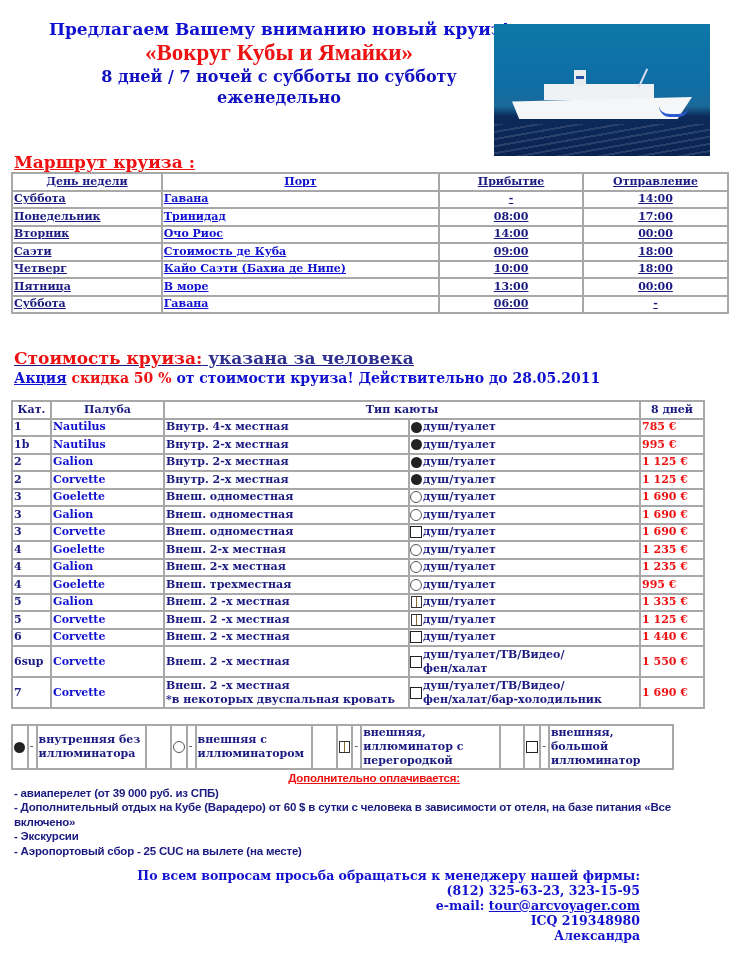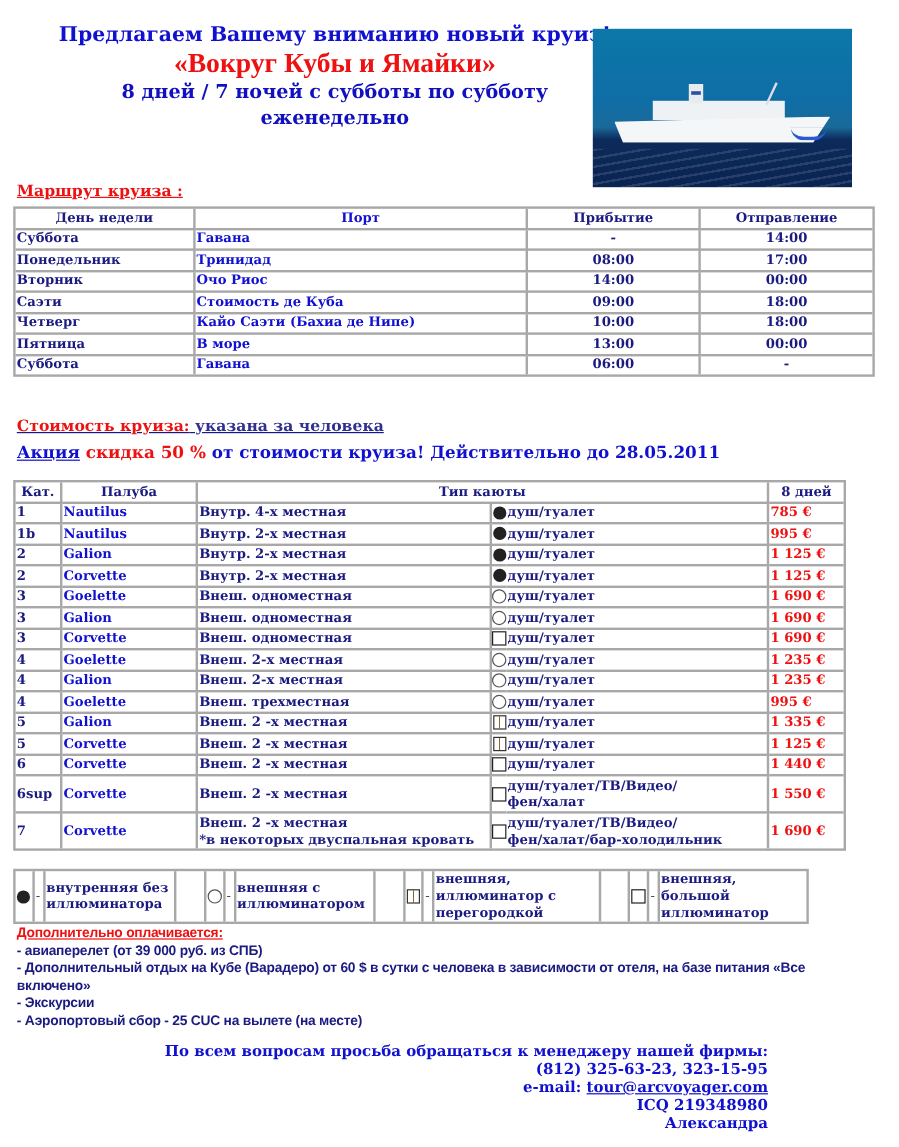--- a/index.html
+++ b/index.html
@@ -14,32 +14,32 @@
   .ship .hull { position: absolute; left: 18px; top: 73px; width: 180px; height: 22px; background: #f4f6f8;
                 clip-path: polygon(0 20%, 100% 0, 92% 100%, 4% 100%); }
   .ship .deck { position: absolute; left: 50px; top: 60px; width: 110px; height: 16px; background: #eef2f4; }
   .ship .funnel { position: absolute; left: 80px; top: 46px; width: 12px; height: 16px; background: #e9ecee; }
   .ship .funnel:after { content: ""; position: absolute; left: 2px; top: 6px; width: 8px; height: 3px; background: #2a50a8; }
   .ship .mast { position: absolute; left: 148px; top: 44px; width: 2px; height: 20px; background: #dde; transform: rotate(25deg); }
   .ship .logo { position: absolute; left: 165px; top: 82px; width: 30px; height: 8px; border-bottom: 3px solid #2a5ad0; border-radius: 0 0 20px 20px; }
   .ship .wave { position: absolute; left: 0; top: 100px; width: 216px; height: 32px;
                 background: repeating-linear-gradient(170deg, rgba(255,255,255,0.12) 0 2px, rgba(0,0,0,0) 2px 7px); }
 
-  .sec-title { position: absolute; font-weight: bold; font-size: 13px; text-decoration: underline; text-align: center; }
+  .sec-title { position: absolute; font-weight: bold; font-size: 17px; text-decoration: underline; text-align: center; }
   .route-title { left: 14px; top: 152px; color: #ee1111; }
 
   table.grid { border-collapse: separate; border-spacing: 0; position: absolute;
                border: 2px solid #a8a8a8; border-right-color: #a8a8a8; }
   table.grid td { border: 2px solid #a8a8a8; border-top: none; border-left: none; padding: 0 1px;
                   font-weight: bold; font-size: 11px; line-height: 14px; font-family: "DejaVu Serif", serif; }
   table.grid tr:last-child td { border-bottom: none; }
   table.grid td:last-child { border-right: none; }
 
   .route { left: 11px; top: 172px; width: 718px; }
-  .route td { height: 15.5px; }
+  .route td { height: 15.5px; text-decoration: underline; }
   .route .hd { color: #ee1111; text-align: center; }
   .route .day { color: #1a1a80; width: 150px; }
   .route .port { color: #1010d0; width: 288px; }
   .route .t { color: #1a1a80; text-align: center; width: 145px; }
 
   .price-title { left: 14px; top: 348px; }
   .price-title .r { color: #ee1111; }
   .price-title .b { color: #303090; }
   .promo { position: absolute; left: 14px; top: 370px; font-size: 14px; font-weight: bold; color: #1010d0; }
   .promo .akc { text-decoration: underline; }
@@ -64,21 +64,21 @@
 
   .legend { left: 11px; top: 724px; width: 663px; }
   .legend td { height: 30px; padding: 0 2px; vertical-align: middle; color: #1a1a80; font-size: 11px; line-height: 13px; }
   .legend .s { width: 12px; padding: 0 1px; text-align: center; }
   .legend .dash { width: 5px; padding: 0 1px; color: #444; font-weight: normal; }
   .legend .txt { }
   .legend .gap { width: 26px; }
 
   .extra { position: absolute; left: 14px; top: 771px; width: 720px;
            font-family: "Liberation Sans", sans-serif; font-size: 11.5px; line-height: 14.5px; color: #1a1a80; font-weight: bold; letter-spacing: -0.2px; }
-  .extra .t { color: #ee1111; text-decoration: underline; }
+  .extra .t { color: #ee1111; text-decoration: underline; text-align: center; }
 
   .contact { position: absolute; left: 100px; top: 868px; width: 540px; text-align: right; font-weight: bold;
              font-size: 12.5px; line-height: 15px; color: #1010d0; }
   .contact .mail { text-decoration: underline; }
 </style>
 </head>
 <body>
 
 <div class="header">
   <div class="h1">Предлагаем Вашему вниманию новый круиз!</div>

